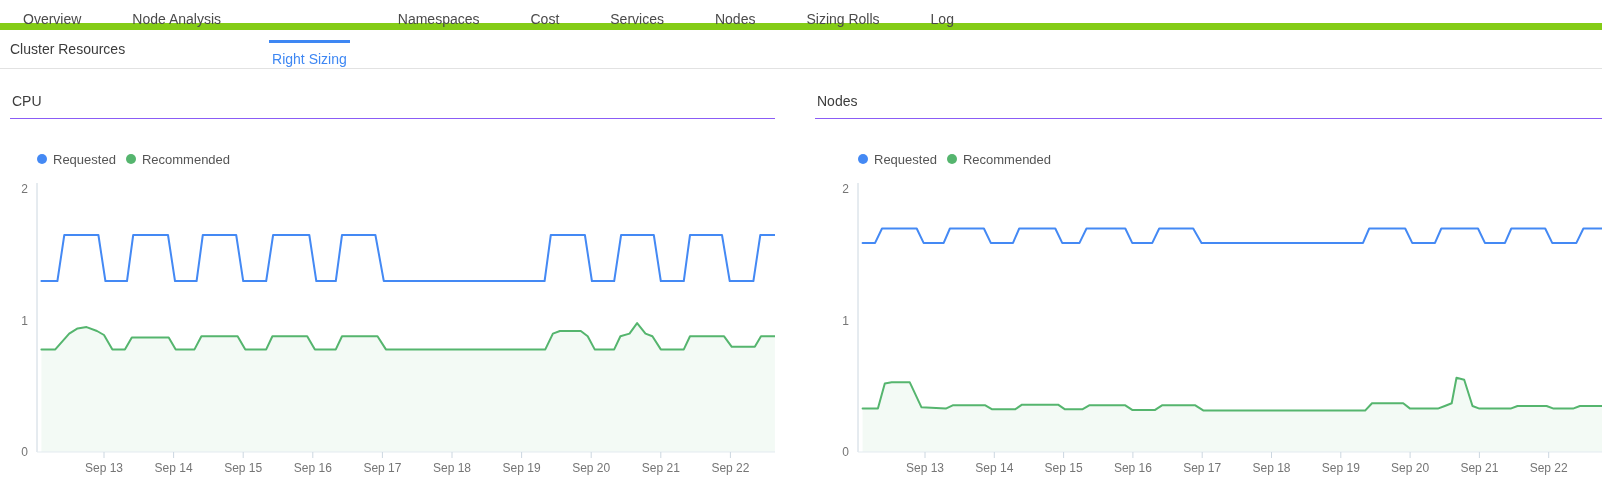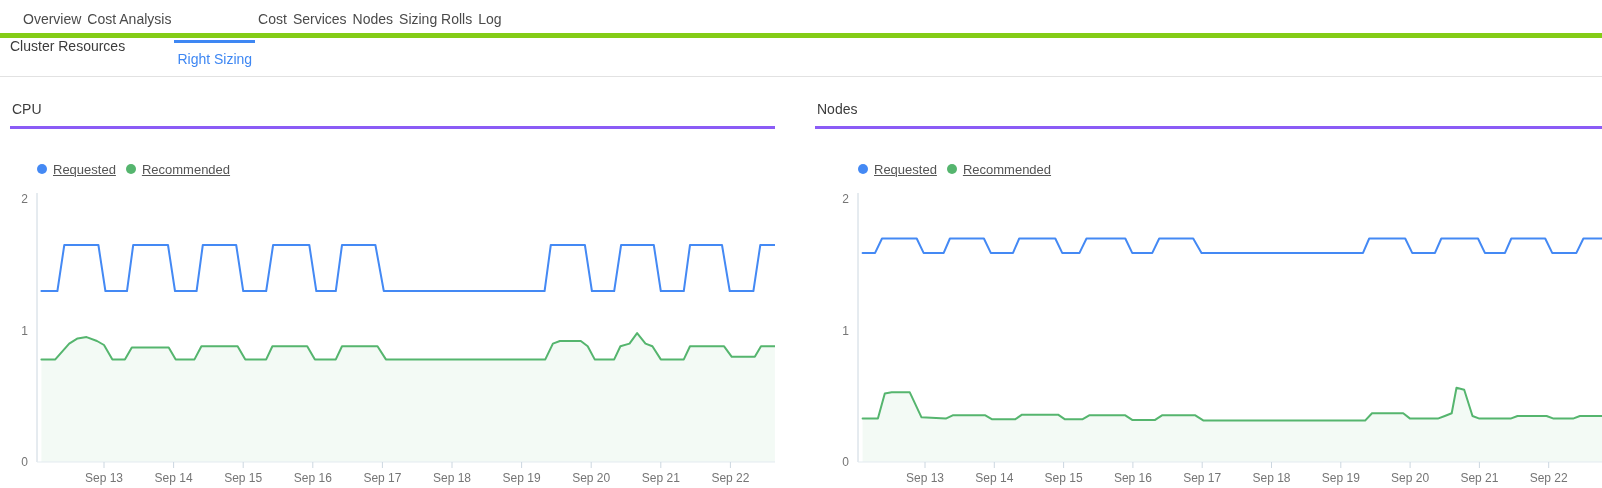--- a/index.html
+++ b/index.html
@@ -1,50 +1,51 @@
 <!DOCTYPE html>
 <html><head>
 <meta charset="utf-8">
 <style>
   html,body{margin:0;padding:0;background:#fff;}
   body{width:1602px;height:488px;overflow:hidden;font-family:"Liberation Sans",sans-serif;-webkit-font-smoothing:antialiased;}
 
   
-  .tabbar{height:38px;display:flex;align-items:stretch;padding:0 0 0 20px;border-bottom:5px solid #84cc16;box-sizing:border-box;background:#fff;}
+  .tabbar{height:30px;display:flex;align-items:stretch;gap:45px;padding:0 0 0 20px;border-bottom:7px solid #84cc16;box-sizing:border-box;background:#fff;}
   .tab{appearance:none;background:none;border:none;border-bottom:3px solid transparent;padding:0 3px;margin:0;font-family:inherit;font-size:14px;color:#4a4a4a;cursor:pointer;line-height:38px;white-space:nowrap;}
   .tab.active{color:#3e87f3;border-bottom-color:#3e87f3;margin-top:40px;}
 
   
-  .section-header{height:39px;display:flex;align-items:flex-start;padding-left:10px;border-bottom:1px solid #e2e2e2;box-sizing:border-box;}
+  .section-header{height:39px;display:flex;align-items:center;padding-left:10px;border-bottom:1px solid #e2e2e2;box-sizing:border-box;}
   .section-title{font-size:14px;color:#3b3b3b;}
 
   
   .charts-row{display:flex;gap:40px;padding-left:10px;margin-top:18px;}
   .panel{box-sizing:border-box;}
   .panel-cpu{width:765px;flex:none;}
   .panel-memory{flex:1;min-width:0;overflow:hidden;}
-  .panel-title{font-size:14px;color:#3c3c3c;padding:6px 0 9px 2px;border-bottom:3px solid #8b5cf6;}
+  .panel-title{font-size:14px;color:#3c3c3c;padding:6px 0 9px 2px;border-bottom:1px solid #8b5cf6;}
 
   .legend{display:flex;align-items:center;gap:10px;margin-top:32px;height:16px;}
   .panel-cpu .legend{margin-left:27px;}
   .panel-memory .legend{margin-left:43px;}
   .legend-item{display:flex;align-items:center;gap:6px;}
   .dot{width:10px;height:10px;border-radius:50%;display:inline-block;}
-  .legend-label{font-size:13px;color:#555;text-decoration:underline;}
+  .legend-label{font-size:13px;color:#555;}
 
   .chart-svg{display:block;margin-top:12px;}
   .chart-svg text{font-family:"Liberation Sans",sans-serif;}
 </style>
 </head>
 <body>
 
 <header class="tabbar" id="tabs">
     <button class="tab">Overview</button>
-    <button class="tab">Cost Analysis</button>
+    <button class="tab">Node Analysis</button>
     <button class="tab active">Right Sizing</button>
+    <button class="tab">Namespaces</button>
     <button class="tab">Cost</button>
     <button class="tab">Services</button>
     <button class="tab">Nodes</button>
     <button class="tab">Sizing Rolls</button>
     <button class="tab">Log</button>
   </header>
 
 <div class="section-header">
   <span class="section-title">Cluster Resources</span>
 </div>

